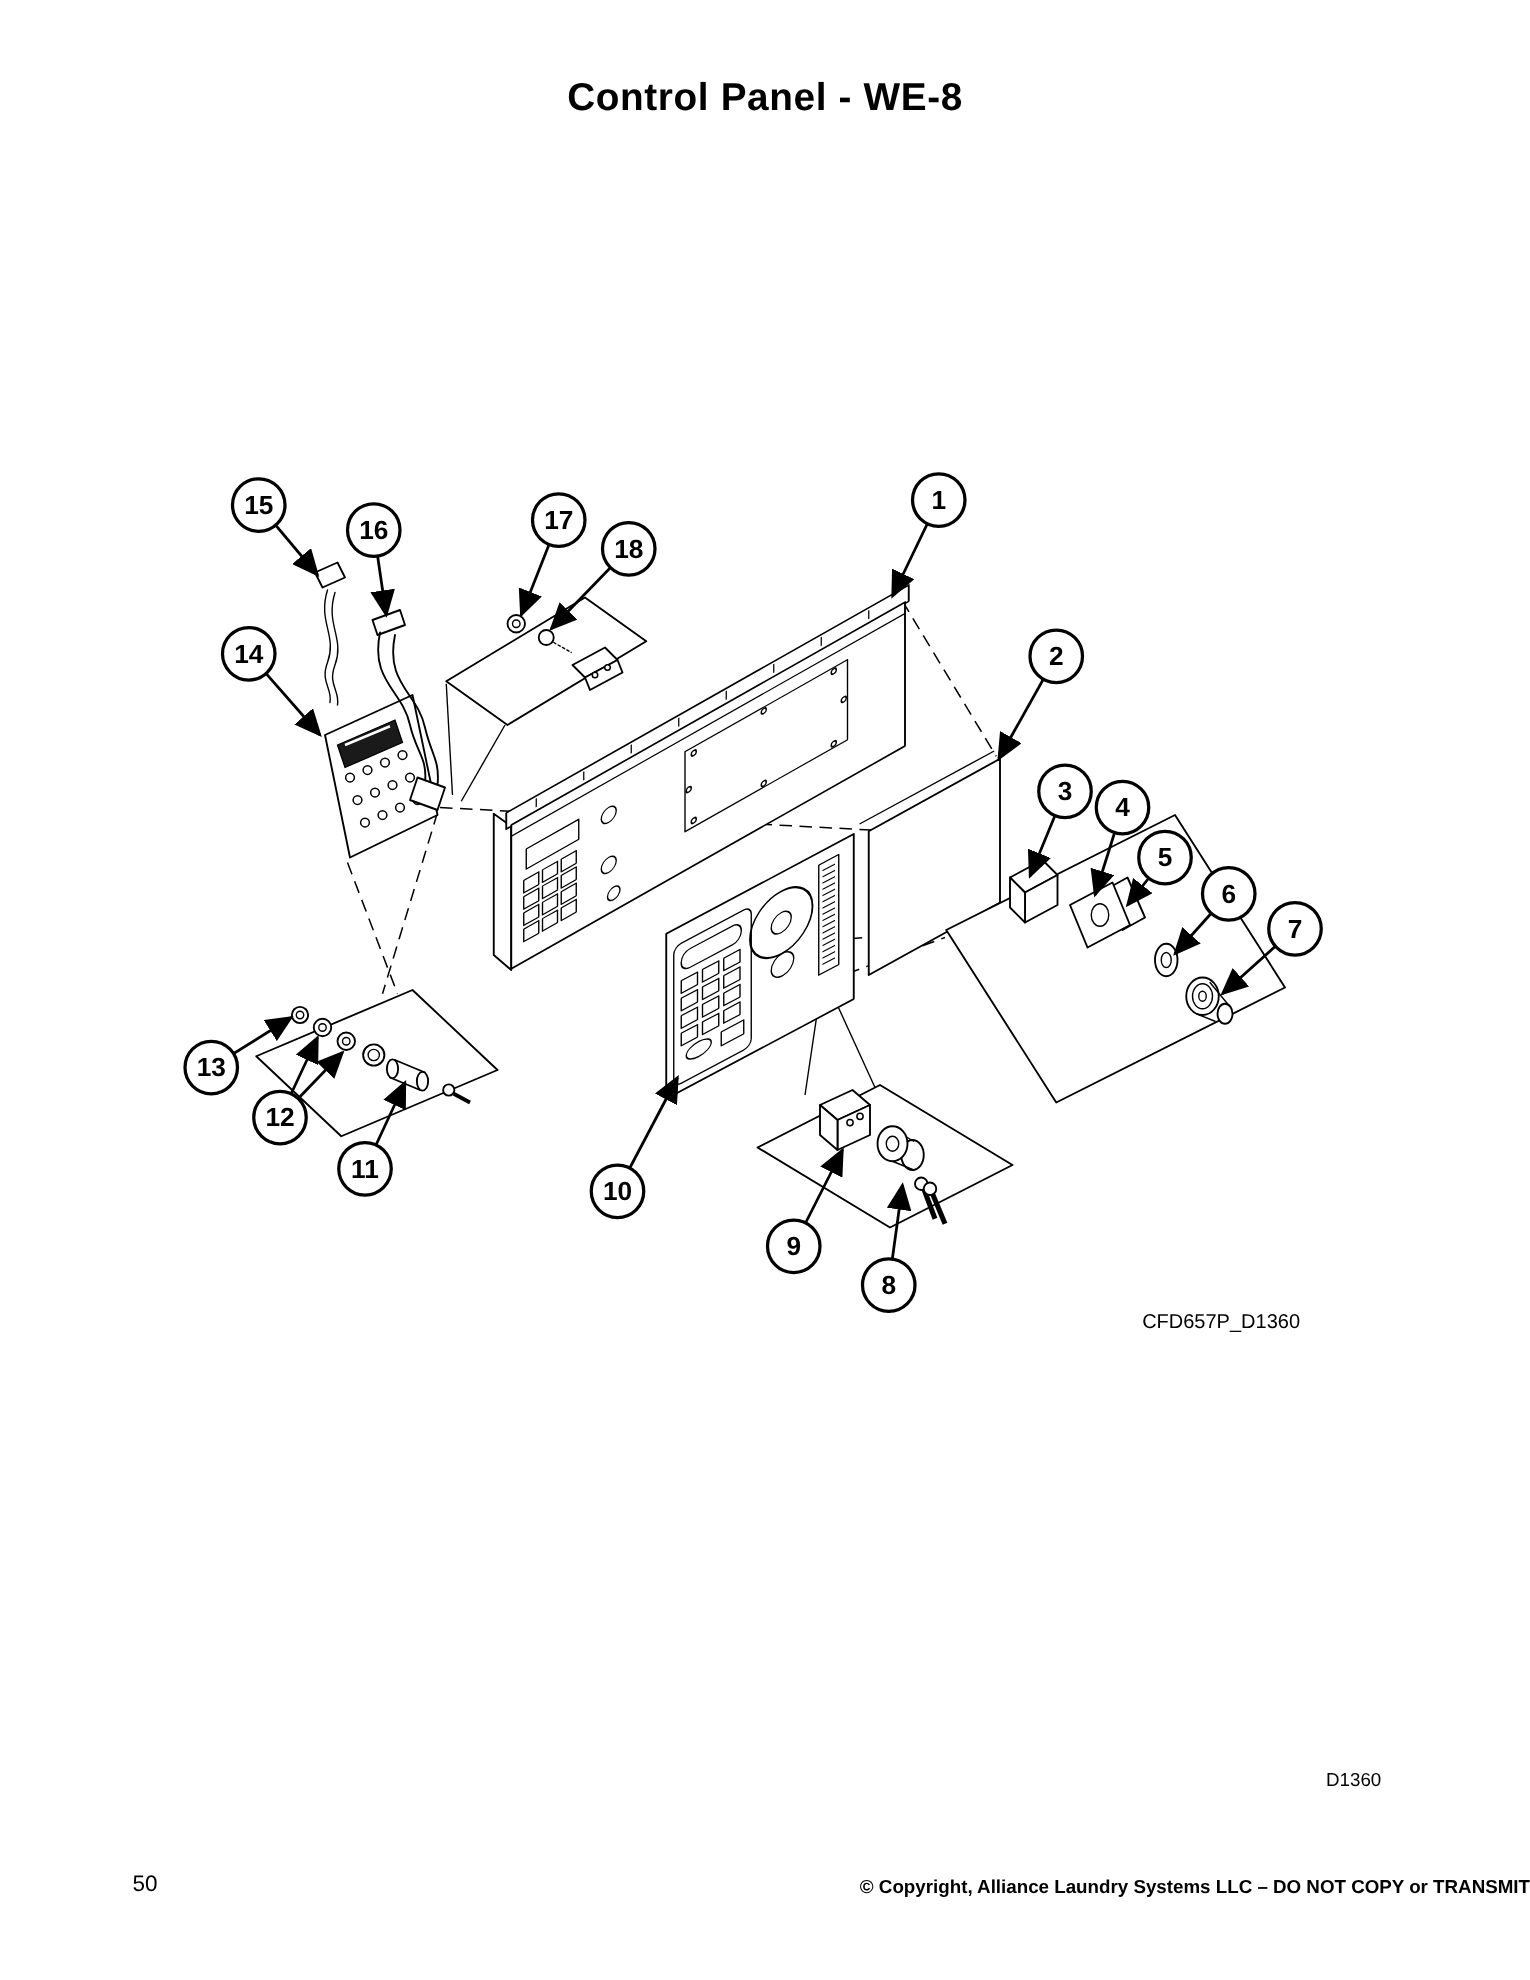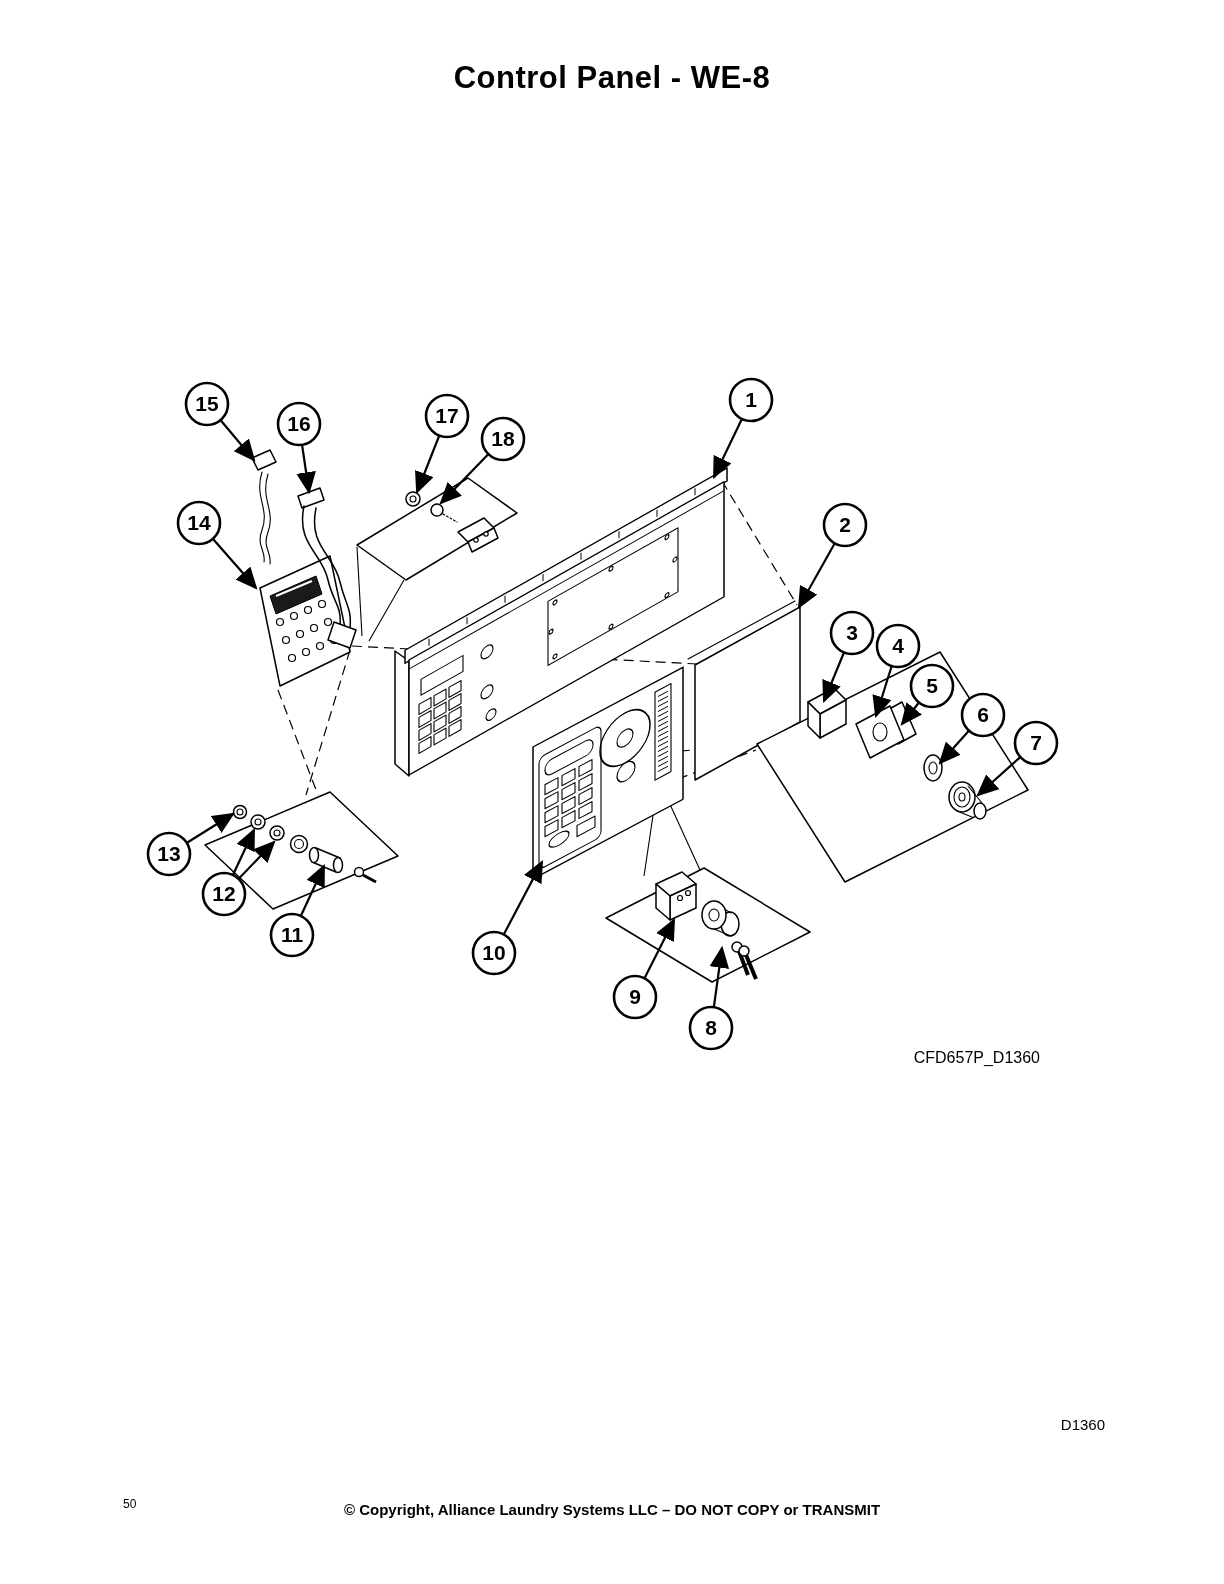--- a/index.html
+++ b/index.html
@@ -1,22 +1,22 @@
 <!DOCTYPE html>
 <html><head>
 <meta charset="utf-8">
 <style>
   html,body{margin:0;padding:0;background:#fff;}
   .page{position:relative;width:1224px;height:1584px;background:#fff;overflow:hidden;
         font-family:"Liberation Sans",sans-serif;color:#000;}
   .title{position:absolute;top:60px;left:0;width:100%;text-align:center;
          font-size:31px;font-weight:bold;letter-spacing:.5px;}
   .figcode{position:absolute;top:1049px;right:184px;font-size:16px;}
-  .footer-page{position:absolute;top:1497px;left:123px;font-size:12px;}
-  .footer-copy{position:absolute;top:1501px;left:0;width:100%;text-align:center;
+  .footer-page{position:absolute;top:1497px;left:106px;font-size:18px;}
+  .footer-copy{position:absolute;top:1501px;left:0;width:100%;text-align:right;
                font-size:15px;font-weight:bold;}
   .footer-doc{position:absolute;top:1416px;right:119px;font-size:15px;}
   svg{position:absolute;top:0;left:0;}
   .ln{stroke:#000;fill:none;stroke-width:1.5;stroke-linejoin:round;stroke-linecap:round;}
   .lnw{stroke:#000;fill:#fff;stroke-width:1.5;stroke-linejoin:round;}
   .thin{stroke-width:1.1;}
   .dash{stroke:#000;fill:none;stroke-width:1.2;stroke-dasharray:10 6;}
   .sold{stroke:#000;fill:none;stroke-width:1.1;}
   .dot{fill:#fff;stroke:#000;stroke-width:1.2;}
   .callout circle{fill:#fff;stroke:#000;stroke-width:2.6;}

